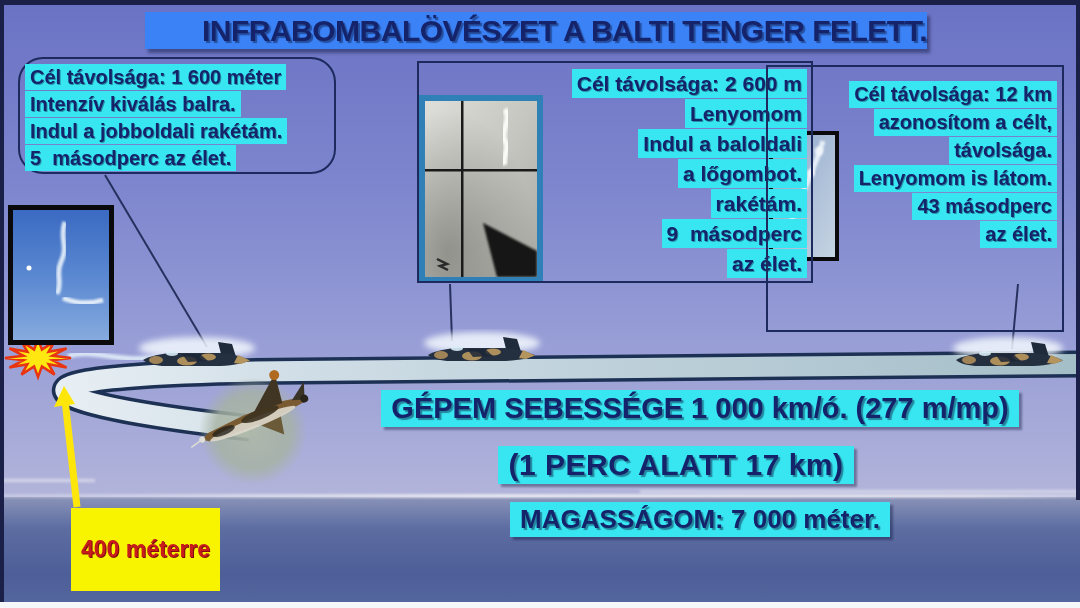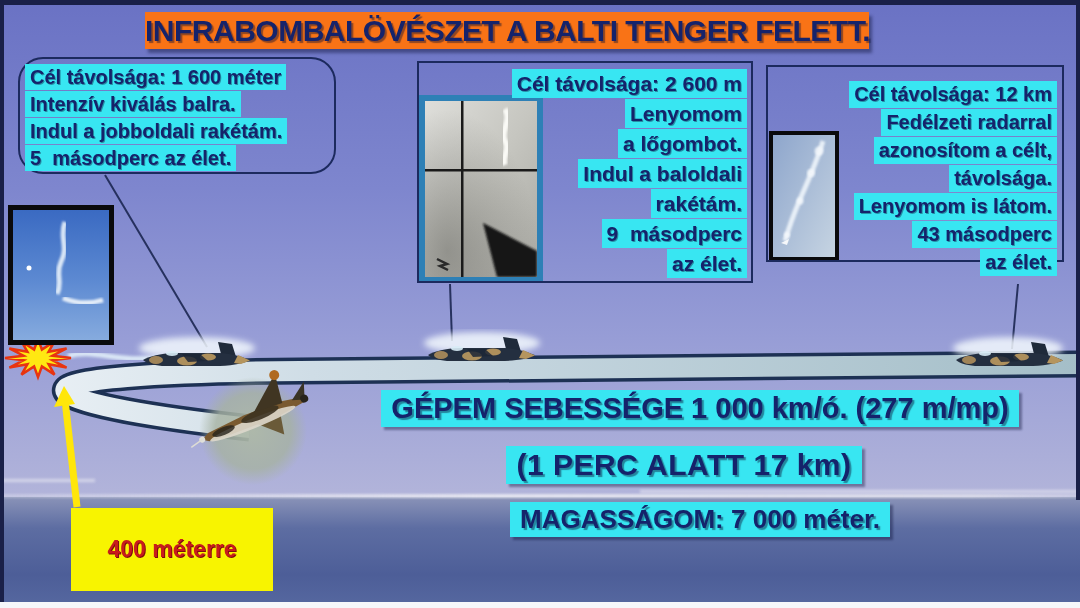--- a/index.html
+++ b/index.html
@@ -13,30 +13,30 @@
   .horizon{position:absolute;left:0;top:494px;width:1080px;height:4px;
        background:linear-gradient(90deg,rgba(255,255,255,.25),rgba(240,240,245,.8) 45%,rgba(235,235,240,.7) 90%,rgba(255,255,255,.3));
        filter:blur(1px);}
   .streak{position:absolute;background:rgba(245,245,250,.55);filter:blur(1.5px);}
   
   .frame-top{position:absolute;left:0;top:0;width:1080px;height:5px;background:#1a2048;z-index:50;}
   .frame-left{position:absolute;left:0;top:0;width:4px;height:602px;background:#1a2048;z-index:50;}
   .frame-right{position:absolute;right:0;top:0;width:4px;height:500px;background:#1a2048;z-index:50;}
   .frame-bottom{position:absolute;left:0;top:602px;width:1080px;height:6px;background:#f6f7fb;z-index:50;}
   
-  .title-bar{position:absolute;left:145px;top:12px;width:724px;height:37px;
-       background:#f97316;box-shadow:3px 4px 3px rgba(15,20,60,.45);
-       display:flex;align-items:center;justify-content:flex-start;z-index:20;}
+  .title-bar{position:absolute;left:145px;top:12px;width:782px;height:37px;
+       background:#3b82f6;box-shadow:3px 4px 3px rgba(15,20,60,.45);
+       display:flex;align-items:center;justify-content:flex-end;z-index:20;}
   .title-bar span{font-size:30px;font-weight:800;color:#15236b;letter-spacing:-.5px;
        text-shadow:2px 2px 1px rgba(10,16,50,.45);white-space:pre;}
   
   .callout{position:absolute;border:2px solid #1c2a5e;z-index:20;box-sizing:border-box;}
   .co-left{left:18px;top:57px;width:318px;height:117px;padding:5px 0 0 5px;border-radius:25px;}
-  .co-mid{left:417px;top:61px;width:336px;height:222px;}
-  .co-right{left:766px;top:65px;width:298px;height:197px;}
+  .co-mid{left:417px;top:61px;width:396px;height:222px;}
+  .co-right{left:766px;top:65px;width:298px;height:267px;}
   .line{display:table;background:#38e6f2;color:#15236b;font-weight:700;
         white-space:pre;text-shadow:1px 1px 0 rgba(10,16,50,.4);padding:0 5px;}
   .co-left .line{font-size:20px;line-height:26px;margin-bottom:1px;}
   .col-right{position:absolute;display:flex;flex-direction:column;align-items:flex-end;}
   .co-mid .col-right{right:4px;top:6px;}
   .co-mid .line{font-size:21px;line-height:29px;margin-bottom:1px;}
   .co-right .col-right{right:5px;top:14px;}
   .co-right .line{font-size:20px;line-height:27px;margin-bottom:1px;}
   
   .photo{position:absolute;z-index:15;box-sizing:border-box;}
@@ -44,26 +44,26 @@
   .ph-left{left:8px;top:205px;border:5px solid #0a0a0c;box-shadow:inset 0 0 0 2px #ccd3ea;}
   .ph-mid{left:419px;top:95px;border:6px solid #2e80b6;}
   .ph-right{left:769px;top:131px;border:4px solid #0a0a0c;}
   
   .bottom-label{position:absolute;text-align:center;z-index:20;}
   .bottom-label span{display:inline-block;background:#38e6f2;color:#15236b;font-weight:800;
         padding:2px 10px;text-shadow:2px 2px 1px rgba(10,16,50,.45);
         box-shadow:3px 3px 2px rgba(15,20,60,.4);white-space:pre;}
   .bl-speed{left:320px;top:390px;width:760px;}
   .bl-speed span{font-size:29px;}
-  .bl-min{left:304px;top:446px;width:760px;}
+  .bl-min{left:296px;top:446px;width:760px;}
   .bl-min span{font-size:30px;letter-spacing:.5px;}
   .bl-alt{left:320px;top:502px;width:760px;}
   .bl-alt span{font-size:26px;}
   
-  .bomb-label{position:absolute;left:71px;top:508px;width:202px;height:83px;background:#f8f400;
+  .bomb-label{position:absolute;left:71px;top:508px;width:149px;height:83px;background:#f8f400;
         z-index:22;display:flex;flex-direction:column;justify-content:center;align-items:center;}
   .bomb-label div{color:#c81c1c;font-size:23px;font-weight:800;line-height:27px;
         text-shadow:1px 1px 0 #7e0e0e;}
   .scene{position:absolute;left:0;top:0;z-index:10;}
 </style>
 </head>
 <body>
 
 <div class="stage">
 
@@ -225,32 +225,31 @@
     <span class="line">Cél távolsága: 1 600 méter</span>
     <span class="line">Intenzív kiválás balra.</span>
     <span class="line">Indul a jobboldali rakétám.</span>
     <span class="line">5  másodperc az élet.</span>
   </div>
 
   <div class="callout co-mid">
     <div class="col-right">
       <span class="line">Cél távolsága: 2 600 m</span>
       <span class="line">Lenyomom</span>
+      <span class="line">Indul a baloldali</span>
       <span class="line">a lőgombot.</span>
-      <span class="line">Indul a baloldali</span>
       <span class="line">rakétám.</span>
       <span class="line">9  másodperc</span>
       <span class="line">az élet.</span>
     </div>
   </div>
 
   <div class="callout co-right">
     <div class="col-right">
       <span class="line">Cél távolsága: 12 km</span>
-      <span class="line">Fedélzeti radarral</span>
       <span class="line">azonosítom a célt,</span>
       <span class="line">távolsága.</span>
       <span class="line">Lenyomom is látom.</span>
       <span class="line">43 másodperc</span>
       <span class="line">az élet.</span>
     </div>
   </div>
 
   <div class="bottom-label bl-speed">
     <span>GÉPEM SEBESSÉGE 1 000 km/ó. (277 m/mp)</span>

